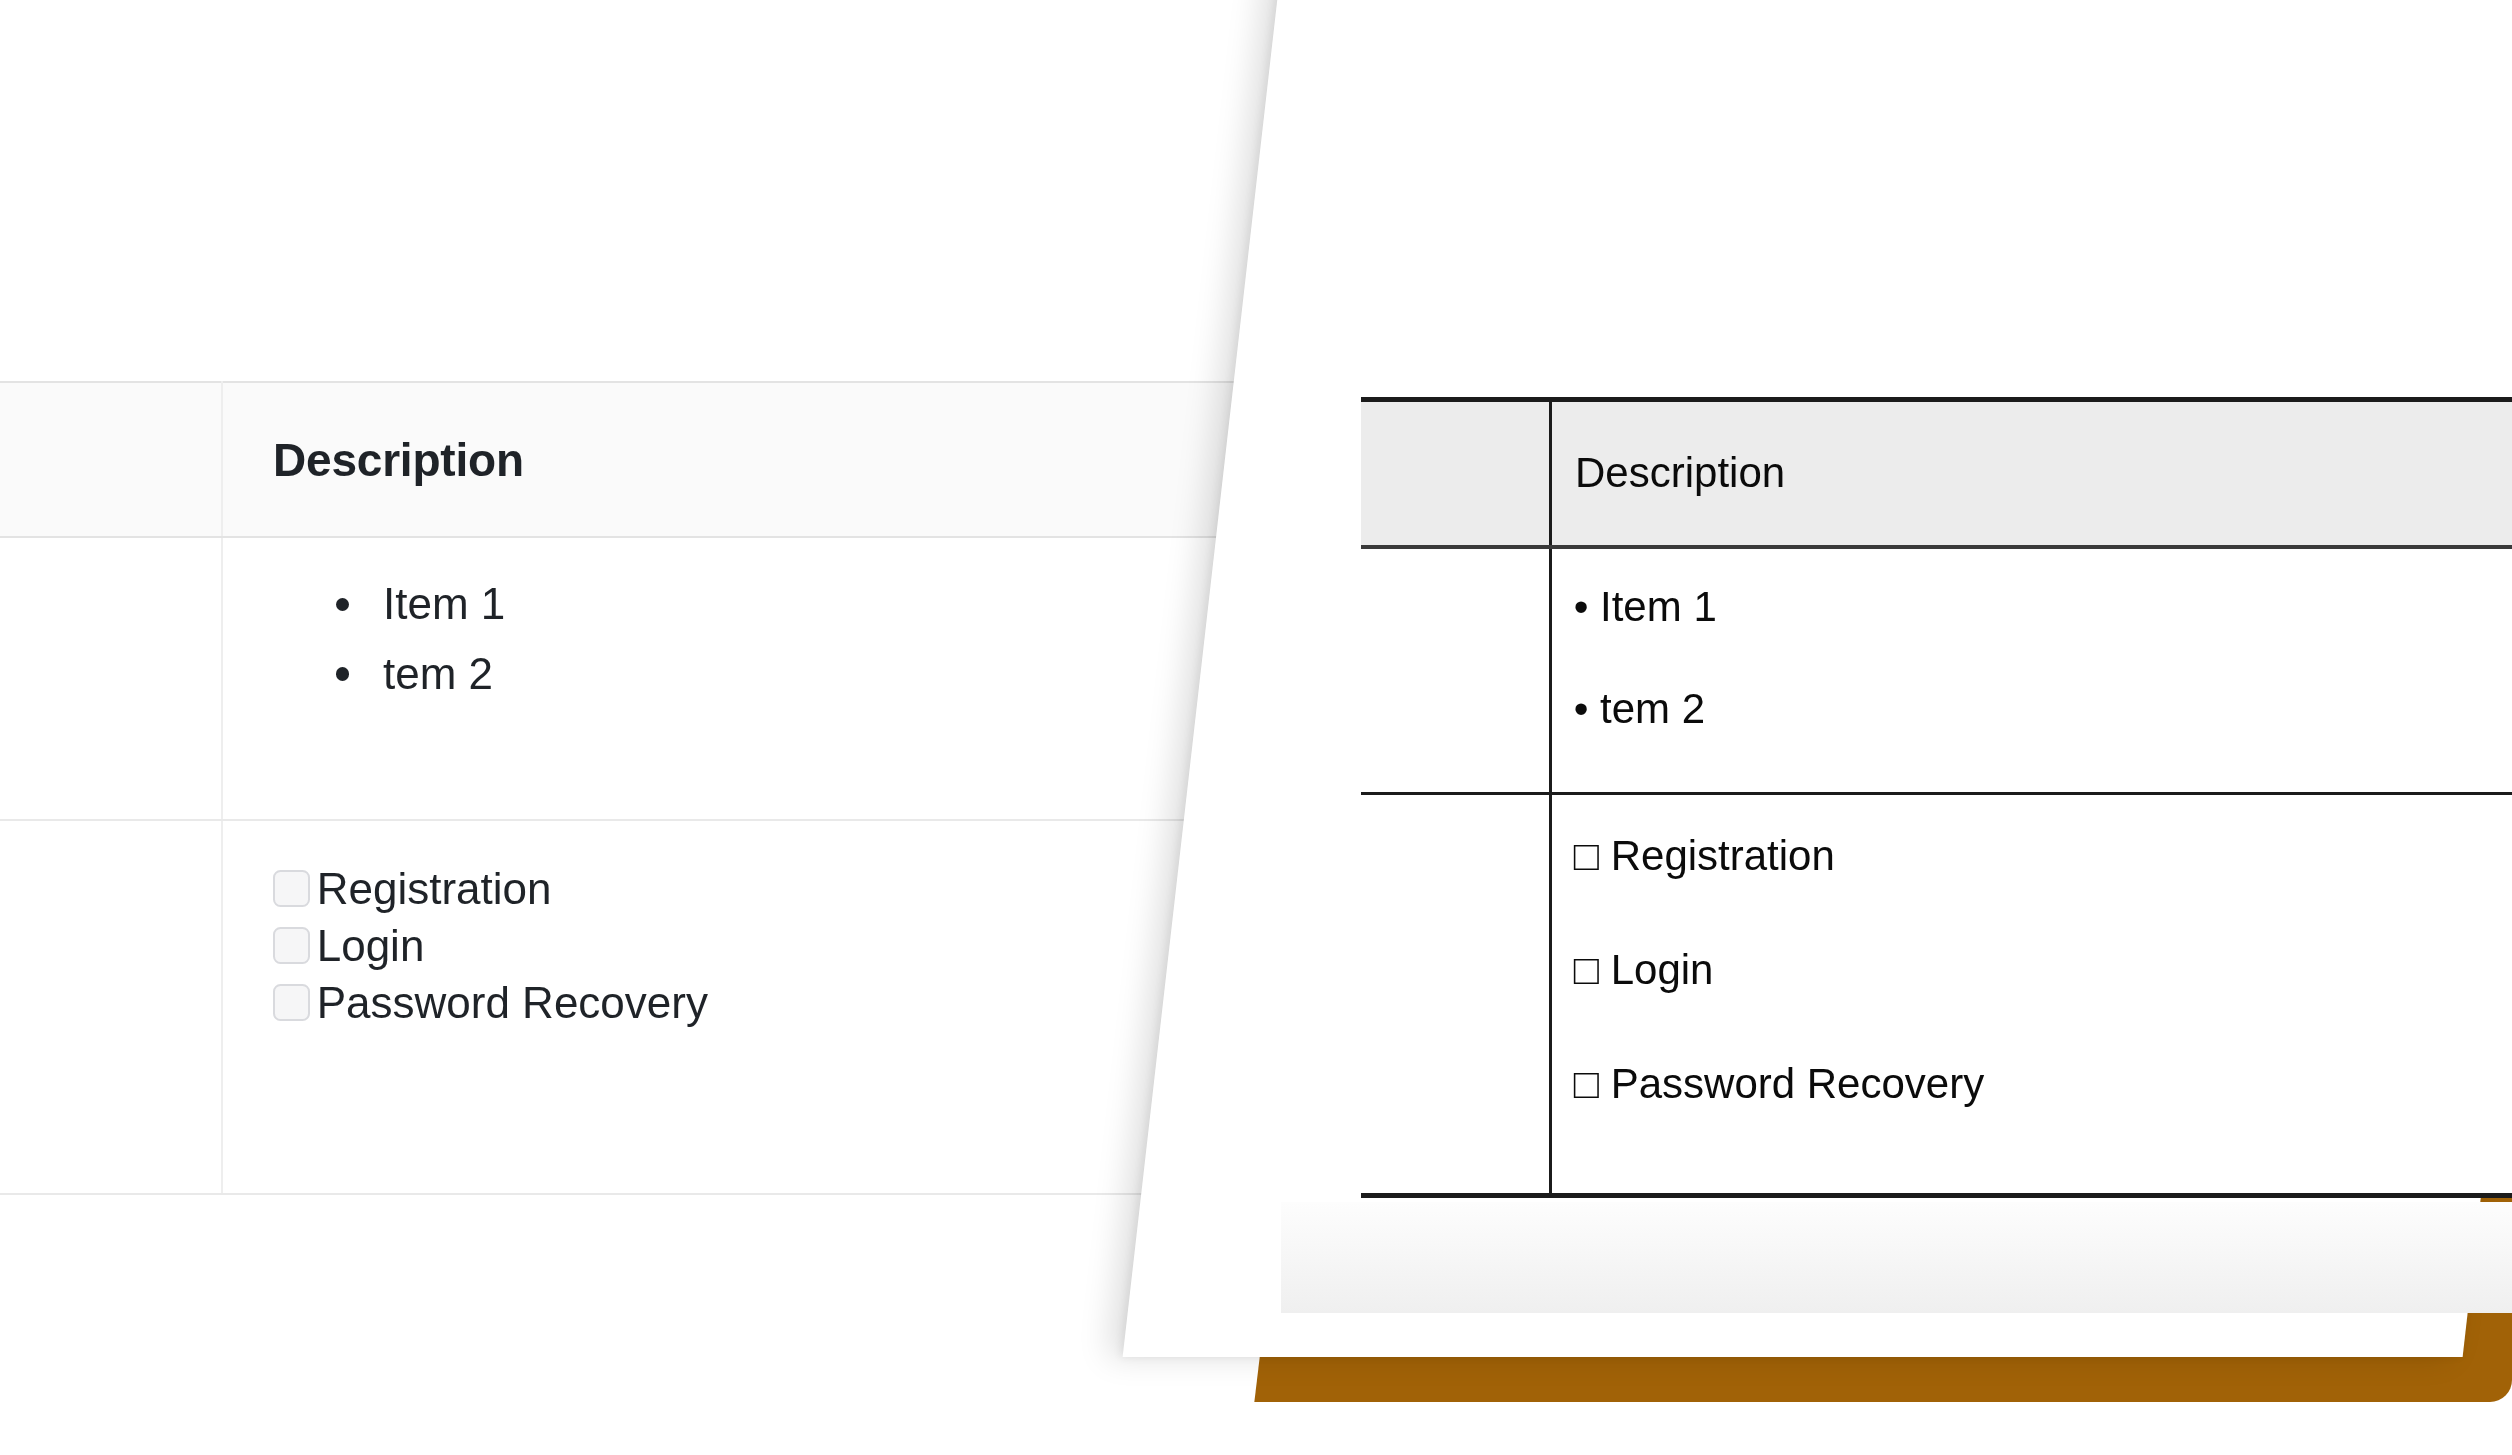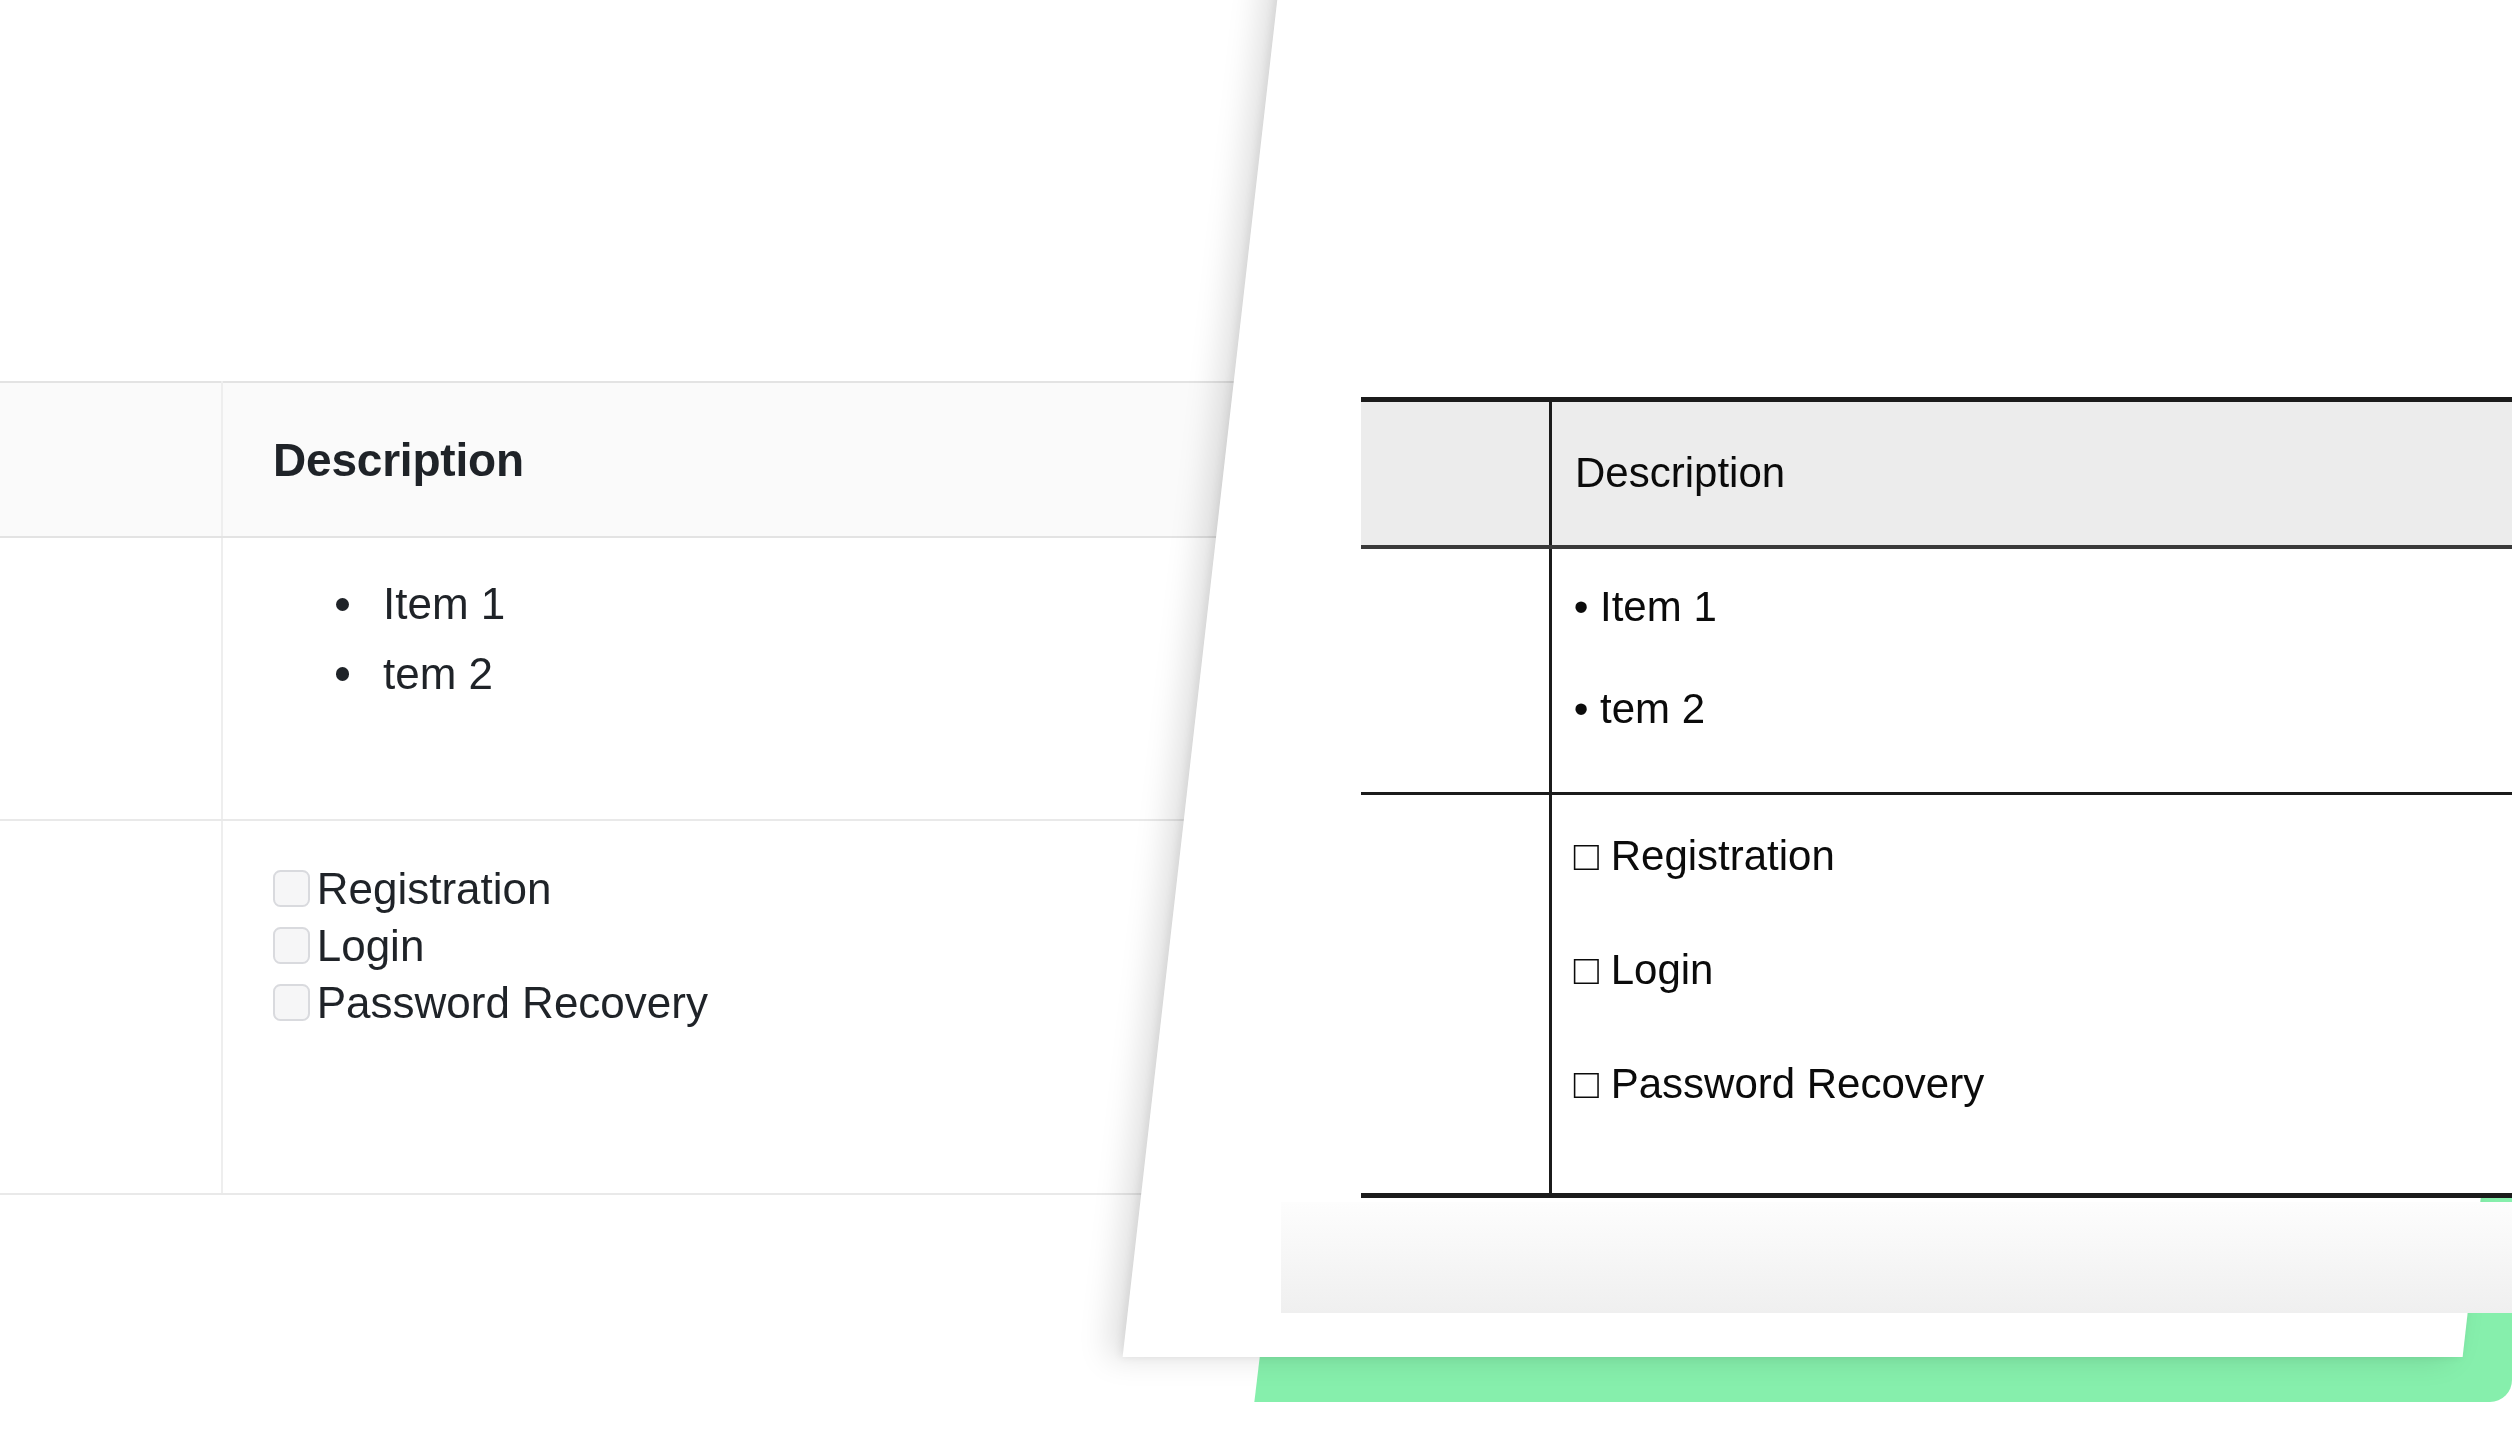--- a/index.html
+++ b/index.html
@@ -8,21 +8,21 @@
     width: 2512px;
     height: 1455px;
     overflow: hidden;
     background: #ffffff;
   }
 
   #stage {
     position: relative;
     width: 2512px;
     height: 1402px;
-    background: #86efac;
+    background: #a16207;
     font-family: "Liberation Sans", sans-serif;
     border-radius: 22px;
   }
 
   
   #left-panel {
     position: absolute;
     left: 0;
     top: 0;
     width: 1474px;

